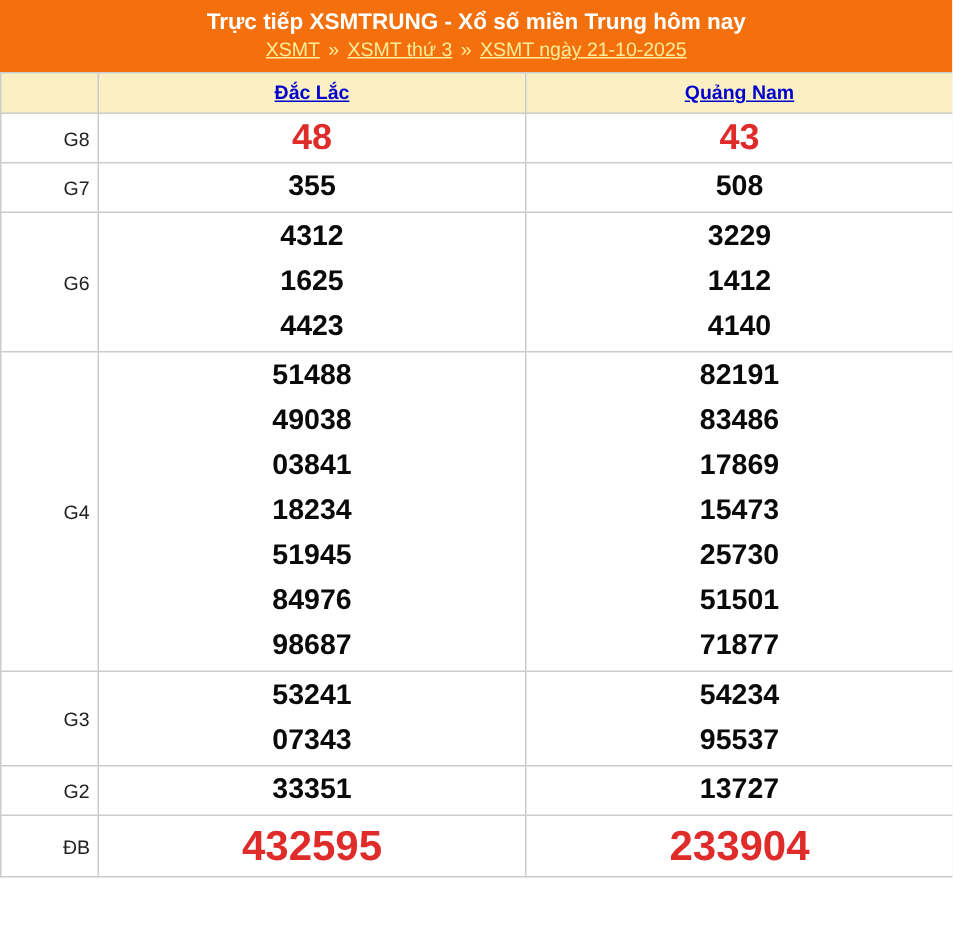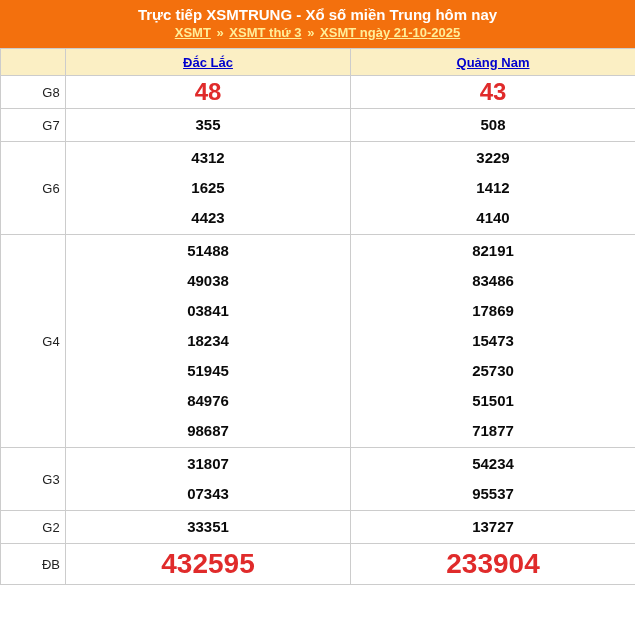--- a/index.html
+++ b/index.html
@@ -25,21 +25,21 @@
   .top-banner{
     background:var(--header_bg);
     height:48px;flex:0 0 48px;
     text-align:center;
     padding-top:6px;
   }
   .page-title{
     color:#ffffff;font-size:15px;font-weight:bold;line-height:18px;
   }
   .breadcrumb{
-    font-size:13px;font-weight:bold;line-height:18px;
+    font-size:13px;font-weight:normal;line-height:18px;
   }
   .breadcrumb a{
     color:var(--crumb_yellow);text-decoration:underline;cursor:pointer;
   }
   .breadcrumb .sep{
     color:var(--crumb_yellow);text-decoration:none;padding:0 2px;
   }
   
   table.results{
     width:635px;border-collapse:collapse;table-layout:fixed;
@@ -57,21 +57,21 @@
   tr.head-row a{
     color:var(--link_blue);font-size:13px;font-weight:bold;
     text-decoration:underline;cursor:pointer;
   }
   .label-cell{
     font-size:13px;color:var(--label_gray);padding-left:36px;
   }
   .value-cell{padding:1px 0;}
   .value-line{
     height:30px;line-height:30px;
-    font-size:15px;font-weight:bold;color:var(--num_black);
+    font-size:19px;font-weight:bold;color:var(--num_black);
   }
   tr.red-large .value-line{
     color:var(--red);font-size:24px;height:30px;line-height:30px;
   }
   tr.red-xlarge .value-line{
     color:var(--red);font-size:28px;height:38px;line-height:38px;
   }
 </style>
 </head>
 <body>
@@ -153,21 +153,21 @@
             <div class="value-line">17869</div>
             <div class="value-line">15473</div>
             <div class="value-line">25730</div>
             <div class="value-line">51501</div>
             <div class="value-line">71877</div>
           </td>
         </tr>
         <tr class="prize-row ">
           <td class="label-cell">G3</td>
           <td class="value-cell">
-            <div class="value-line">31807</div>
+            <div class="value-line">53241</div>
             <div class="value-line">07343</div>
           </td>
           <td class="value-cell">
             <div class="value-line">54234</div>
             <div class="value-line">95537</div>
           </td>
         </tr>
         <tr class="prize-row ">
           <td class="label-cell">G2</td>
           <td class="value-cell">

